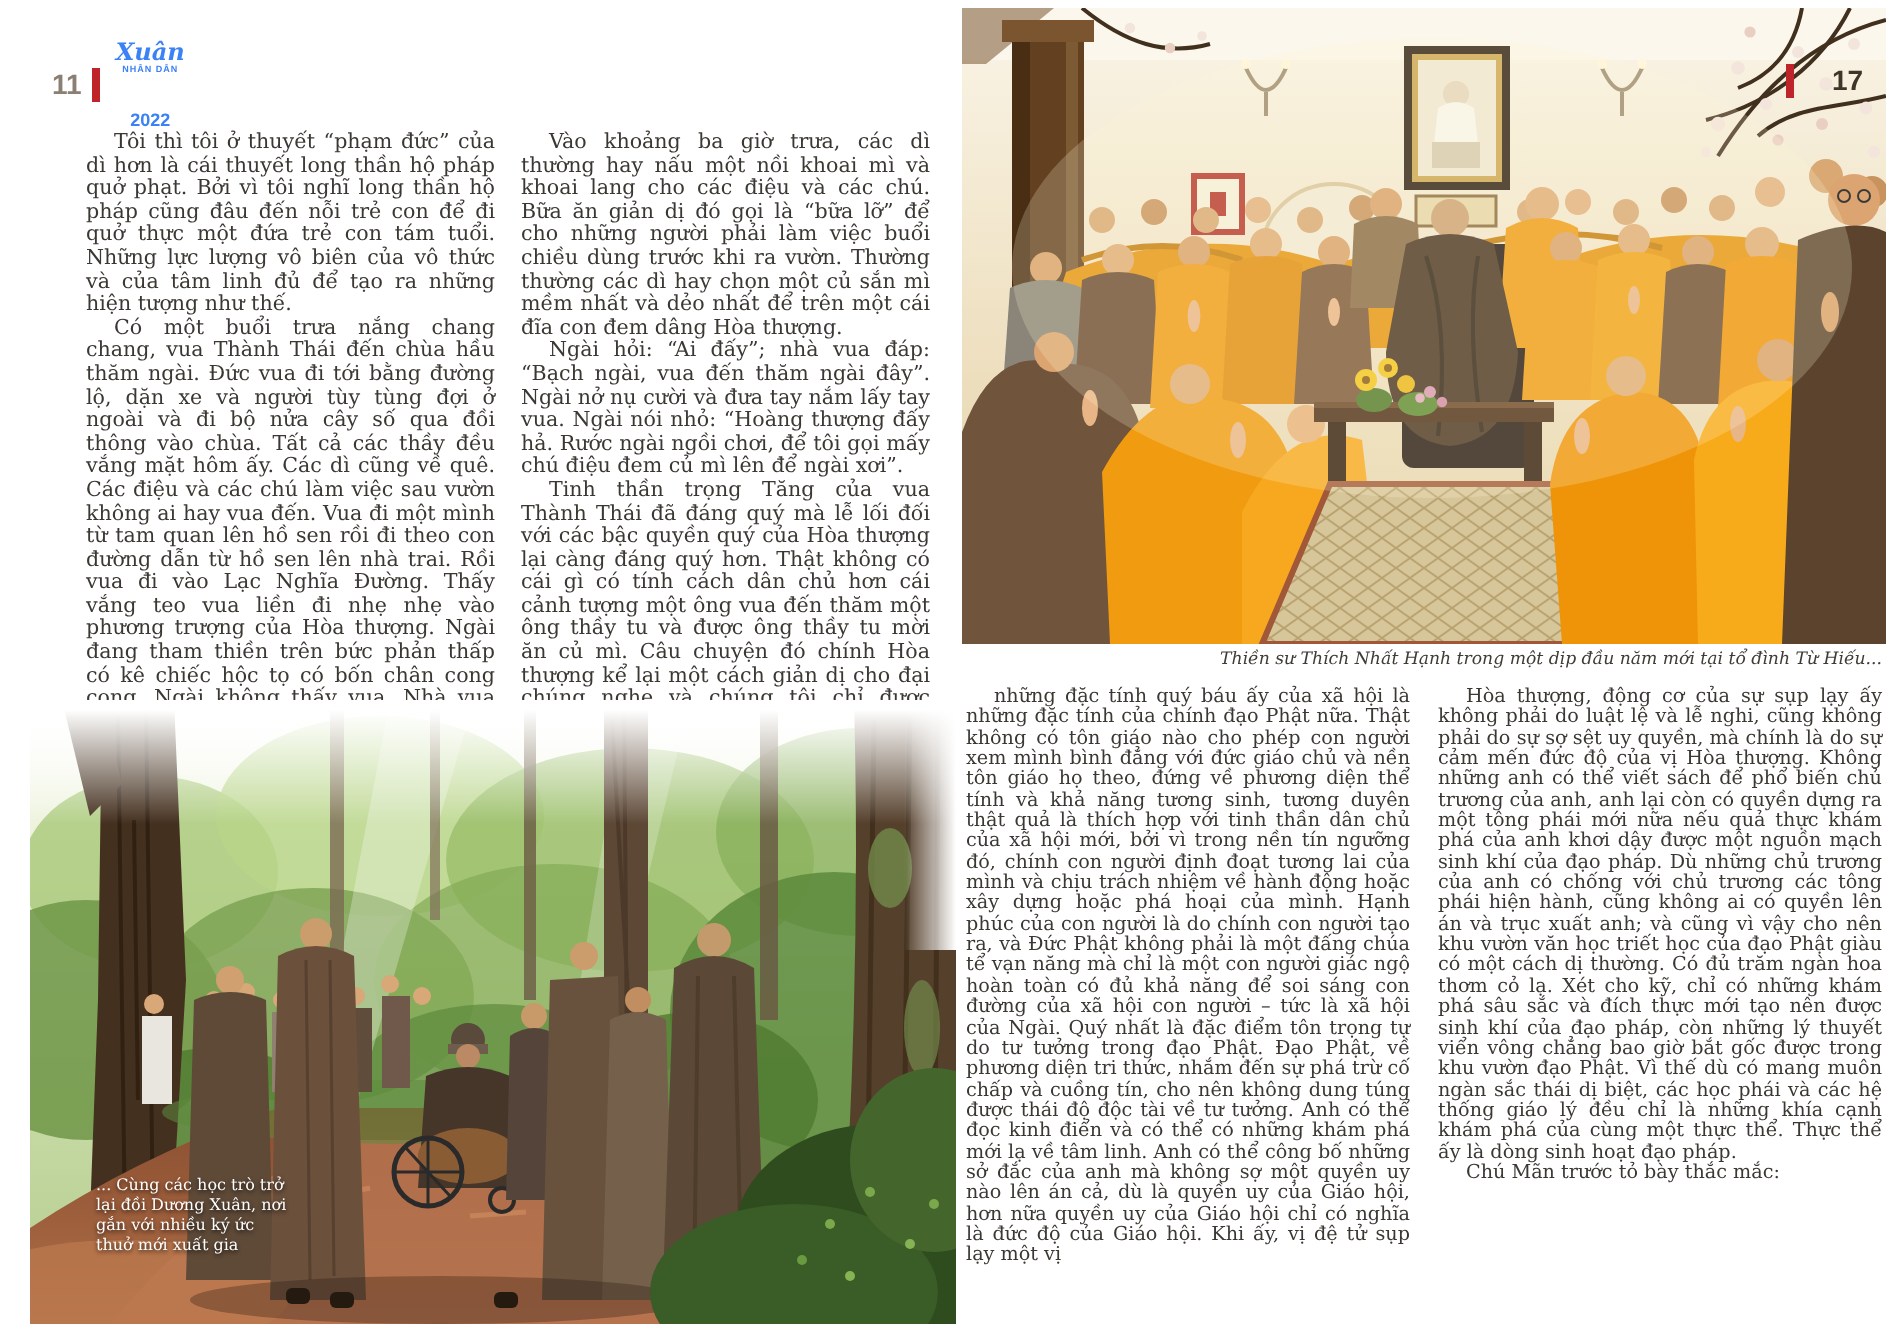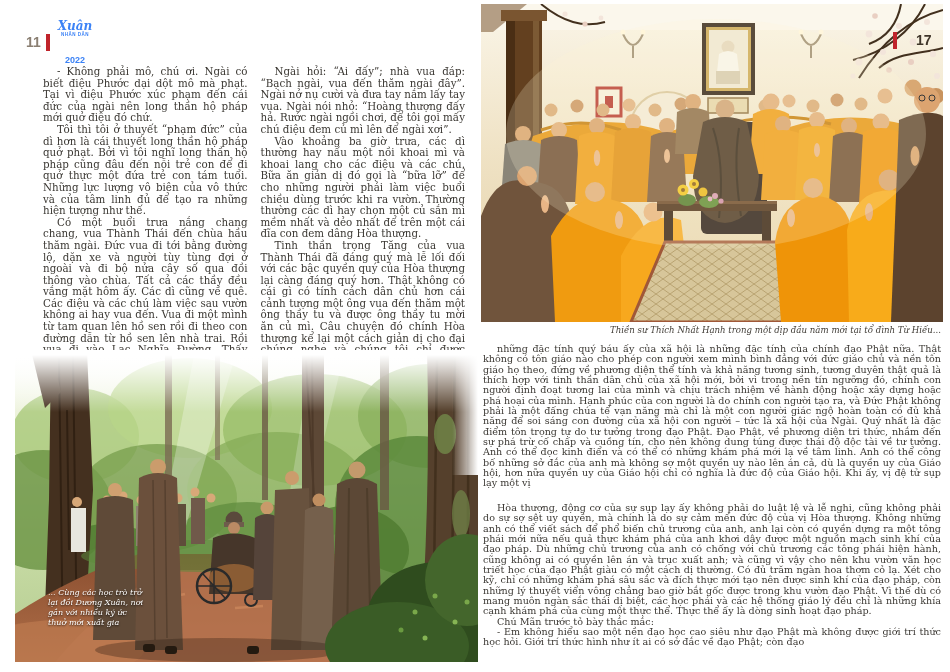--- a/index.html
+++ b/index.html
@@ -11,61 +11,60 @@
   .pagenum{font-family:"Liberation Sans",sans-serif;font-weight:bold;font-size:14px;color:#8a7f72;}
   .pagenum.dark{color:#3f3529;}
   .redbar{width:4px;height:17px;background:#c0242b;}
   .logo{display:flex;flex-direction:column;align-items:center;line-height:1;color:#3b82f6;margin-left:3px;}
   .logo .l1{font-style:italic;font-weight:bold;font-size:12px;font-family:"DejaVu Serif",serif;}
   .logo .l2{font-family:"Liberation Sans",sans-serif;font-size:4.5px;font-weight:bold;letter-spacing:.5px;margin-top:1px;}
   .logo .l3{font-family:"Liberation Sans",sans-serif;font-size:9px;font-weight:bold;margin-top:18px;}
   
   .cols{position:absolute;display:flex;}
   .cols-left{left:43px;top:66px;width:422px;gap:13px;}
-  .cols-right{left:483px;top:344px;width:458px;gap:14px;flex-direction:column;}
+  .cols-right{left:483px;top:344px;width:458px;gap:14px;}
   .col{flex:1;text-align:justify;}
   .cols-left .col{font-size:10.3px;line-height:11.6px;}
   .cols-right .col{font-size:9.6px;line-height:10.35px;}
   .col p{margin:0;text-indent:14px;}
   
   .photo{position:absolute;overflow:hidden;}
   .photo-right{left:481px;top:4px;width:462px;height:318px;}
   .photo-left{left:15px;top:350px;width:463px;height:312px;}
   .photo svg{display:block;width:100%;height:100%;}
   .fadeTop{position:absolute;left:0;top:0;width:100%;height:62px;
            background:linear-gradient(#ffffff 8%,rgba(255,255,255,0));pointer-events:none;}
   .fadeRight{position:absolute;right:0;top:0;width:26px;height:40%;
            background:linear-gradient(to left,#ffffff,rgba(255,255,255,0));pointer-events:none;}
   .cap-right{position:absolute;left:483px;top:325px;width:458px;text-align:right;
              font-style:italic;font-size:8.6px;color:#3f3b35;}
-  .cap-left{position:absolute;left:48px;top:588px;width:96px;font-style:italic;
+  .cap-left{position:absolute;left:48px;top:588px;width:96px;
             font-size:8px;line-height:10px;color:#ffffff;text-shadow:0 1px 2px rgba(0,0,0,.8);}
 </style>
 </head>
 <body>
 
 <div class="hdr-left">
   <span class="pagenum">11</span>
   <span class="redbar"></span>
   <span class="logo">
     <span class="l1">Xuân</span>
     <span class="l2">NHÂN DÂN</span>
     <span class="l3">2022</span>
   </span>
 </div>
 
 <div class="cols cols-left">
   <div class="col">
-    <p>- Không phải mô, chú ơi. Ngài có biết điệu Phước dại dột mô mà phạt. Tại vì điệu Phước xúc phạm đến cái đức của ngài nên long thần hộ pháp mới quở điệu đó chứ.</p>
     <p>Tôi thì tôi ở thuyết “phạm đức” của dì hơn là cái thuyết long thần hộ pháp quở phạt. Bởi vì tôi nghĩ long thần hộ pháp cũng đâu đến nỗi trẻ con để đi quở thực một đứa trẻ con tám tuổi. Những lực lượng vô biên của vô thức và của tâm linh đủ để tạo ra những hiện tượng như thế.</p>
     <p>Có một buổi trưa nắng chang chang, vua Thành Thái đến chùa hầu thăm ngài. Đức vua đi tới bằng đường lộ, dặn xe và người tùy tùng đợi ở ngoài và đi bộ nửa cây số qua đồi thông vào chùa. Tất cả các thầy đều vắng mặt hôm ấy. Các dì cũng về quê. Các điệu và các chú làm việc sau vườn không ai hay vua đến. Vua đi một mình từ tam quan lên hồ sen rồi đi theo con đường dẫn từ hồ sen lên nhà trai. Rồi vua đi vào Lạc Nghĩa Đường. Thấy vắng teo vua liền đi nhẹ nhẹ vào phương trượng của Hòa thượng. Ngài đang tham thiền trên bức phản thấp có kê chiếc hộc tọ có bốn chân cong cong. Ngài không thấy vua. Nhà vua ngồi xuống đất, ngay dưới chân ngài, và một lát sau mới đặt nhẹ tay trên đầu gối ngài.</p>
   </div>
   <div class="col">
+    <p>Vào khoảng ba giờ trưa, các dì thường hay nấu một nồi khoai mì và khoai lang cho các điệu và các chú. Bữa ăn giản dị đó gọi là “bữa lỡ” để cho những người phải làm việc buổi chiều dùng trước khi ra vườn. Thường thường các dì hay chọn một củ sắn mì mềm nhất và dẻo nhất để trên một cái đĩa con đem dâng Hòa thượng.</p>
     <p>Ngài hỏi: “Ai đấy”; nhà vua đáp: “Bạch ngài, vua đến thăm ngài đây”. Ngài nở nụ cười và đưa tay nắm lấy tay vua. Ngài nói nhỏ: “Hoàng thượng đấy hả. Rước ngài ngồi chơi, để tôi gọi mấy chú điệu đem củ mì lên để ngài xơi”.</p>
-    <p>Vào khoảng ba giờ trưa, các dì thường hay nấu một nồi khoai mì và khoai lang cho các điệu và các chú. Bữa ăn giản dị đó gọi là “bữa lỡ” để cho những người phải làm việc buổi chiều dùng trước khi ra vườn. Thường thường các dì hay chọn một củ sắn mì mềm nhất và dẻo nhất để trên một cái đĩa con đem dâng Hòa thượng.</p>
     <p>Tinh thần trọng Tăng của vua Thành Thái đã đáng quý mà lễ lối đối với các bậc quyền quý của Hòa thượng lại càng đáng quý hơn. Thật không có cái gì có tính cách dân chủ hơn cái cảnh tượng một ông vua đến thăm một ông thầy tu và được ông thầy tu mời ăn củ mì. Câu chuyện đó chính Hòa thượng kể lại một cách giản dị cho đại chúng nghe và chúng tôi chỉ được nghe truyền lại. Sư thúc cũng xác định là đã nghe chuyện ấy.</p>
     <p>Bàn đến tính cách bình đẳng và dân chủ trong Phật giáo, chú Mãn và tôi rất sung sướng thấy</p>
   </div>
 </div>
 
 <div class="photo photo-right">
 <svg viewBox="0 0 462 318" preserveAspectRatio="none">
   <defs>
     <linearGradient id="wallg" x1="0" y1="0" x2="0" y2="1">
       <stop offset="0" stop-color="#faf5e8"></stop>
@@ -251,21 +250,20 @@
 
 <div class="cap-right">Thiền sư Thích Nhất Hạnh trong một dịp đầu năm mới tại tổ đình Từ Hiếu...</div>
 
 <div class="cols cols-right">
   <div class="col">
     <p>những đặc tính quý báu ấy của xã hội là những đặc tính của chính đạo Phật nữa. Thật không có tôn giáo nào cho phép con người xem mình bình đẳng với đức giáo chủ và nền tôn giáo họ theo, đứng về phương diện thể tính và khả năng tương sinh, tương duyên thật quả là thích hợp với tinh thần dân chủ của xã hội mới, bởi vì trong nền tín ngưỡng đó, chính con người định đoạt tương lai của mình và chịu trách nhiệm về hành động hoặc xây dựng hoặc phá hoại của mình. Hạnh phúc của con người là do chính con người tạo ra, và Đức Phật không phải là một đấng chúa tể vạn năng mà chỉ là một con người giác ngộ hoàn toàn có đủ khả năng để soi sáng con đường của xã hội con người – tức là xã hội của Ngài. Quý nhất là đặc điểm tôn trọng tự do tư tưởng trong đạo Phật. Đạo Phật, về phương diện tri thức, nhắm đến sự phá trừ cố chấp và cuồng tín, cho nên không dung túng được thái độ độc tài về tư tưởng. Anh có thể đọc kinh điển và có thể có những khám phá mới lạ về tâm linh. Anh có thể công bố những sở đắc của anh mà không sợ một quyền uy nào lên án cả, dù là quyền uy của Giáo hội, hơn nữa quyền uy của Giáo hội chỉ có nghĩa là đức độ của Giáo hội. Khi ấy, vị đệ tử sụp lạy một vị</p>
   </div>
   <div class="col">
     <p>Hòa thượng, động cơ của sự sụp lạy ấy không phải do luật lệ và lễ nghi, cũng không phải do sự sợ sệt uy quyền, mà chính là do sự cảm mến đức độ của vị Hòa thượng. Không những anh có thể viết sách để phổ biến chủ trương của anh, anh lại còn có quyền dựng ra một tông phái mới nữa nếu quả thực khám phá của anh khơi dậy được một nguồn mạch sinh khí của đạo pháp. Dù những chủ trương của anh có chống với chủ trương các tông phái hiện hành, cũng không ai có quyền lên án và trục xuất anh; và cũng vì vậy cho nên khu vườn văn học triết học của đạo Phật giàu có một cách dị thường. Có đủ trăm ngàn hoa thơm cỏ lạ. Xét cho kỹ, chỉ có những khám phá sâu sắc và đích thực mới tạo nên được sinh khí của đạo pháp, còn những lý thuyết viển vông chẳng bao giờ bắt gốc được trong khu vườn đạo Phật. Vì thế dù có mang muôn ngàn sắc thái dị biệt, các học phái và các hệ thống giáo lý đều chỉ là những khía cạnh khám phá của cùng một thực thể. Thực thể ấy là dòng sinh hoạt đạo pháp.</p>
     <p>Chú Mãn trước tỏ bày thắc mắc:</p>
-    <p>- Em không hiểu sao một nền đạo học cao siêu như đạo Phật mà không được giới trí thức học hỏi. Giới trí thức hình như ít ai có sở đắc về đạo Phật; còn đạo</p>
   </div>
 </div>
 
 <div class="photo photo-left">
 <svg viewBox="0 0 463 312" preserveAspectRatio="none">
   <defs>
     <linearGradient id="skyg" x1="0" y1="0" x2="0" y2="1">
       <stop offset="0" stop-color="#ffffff"></stop>
           <stop offset=".25" stop-color="#e9f0d4"></stop>
           <stop offset=".6" stop-color="#c9dca6"></stop>

